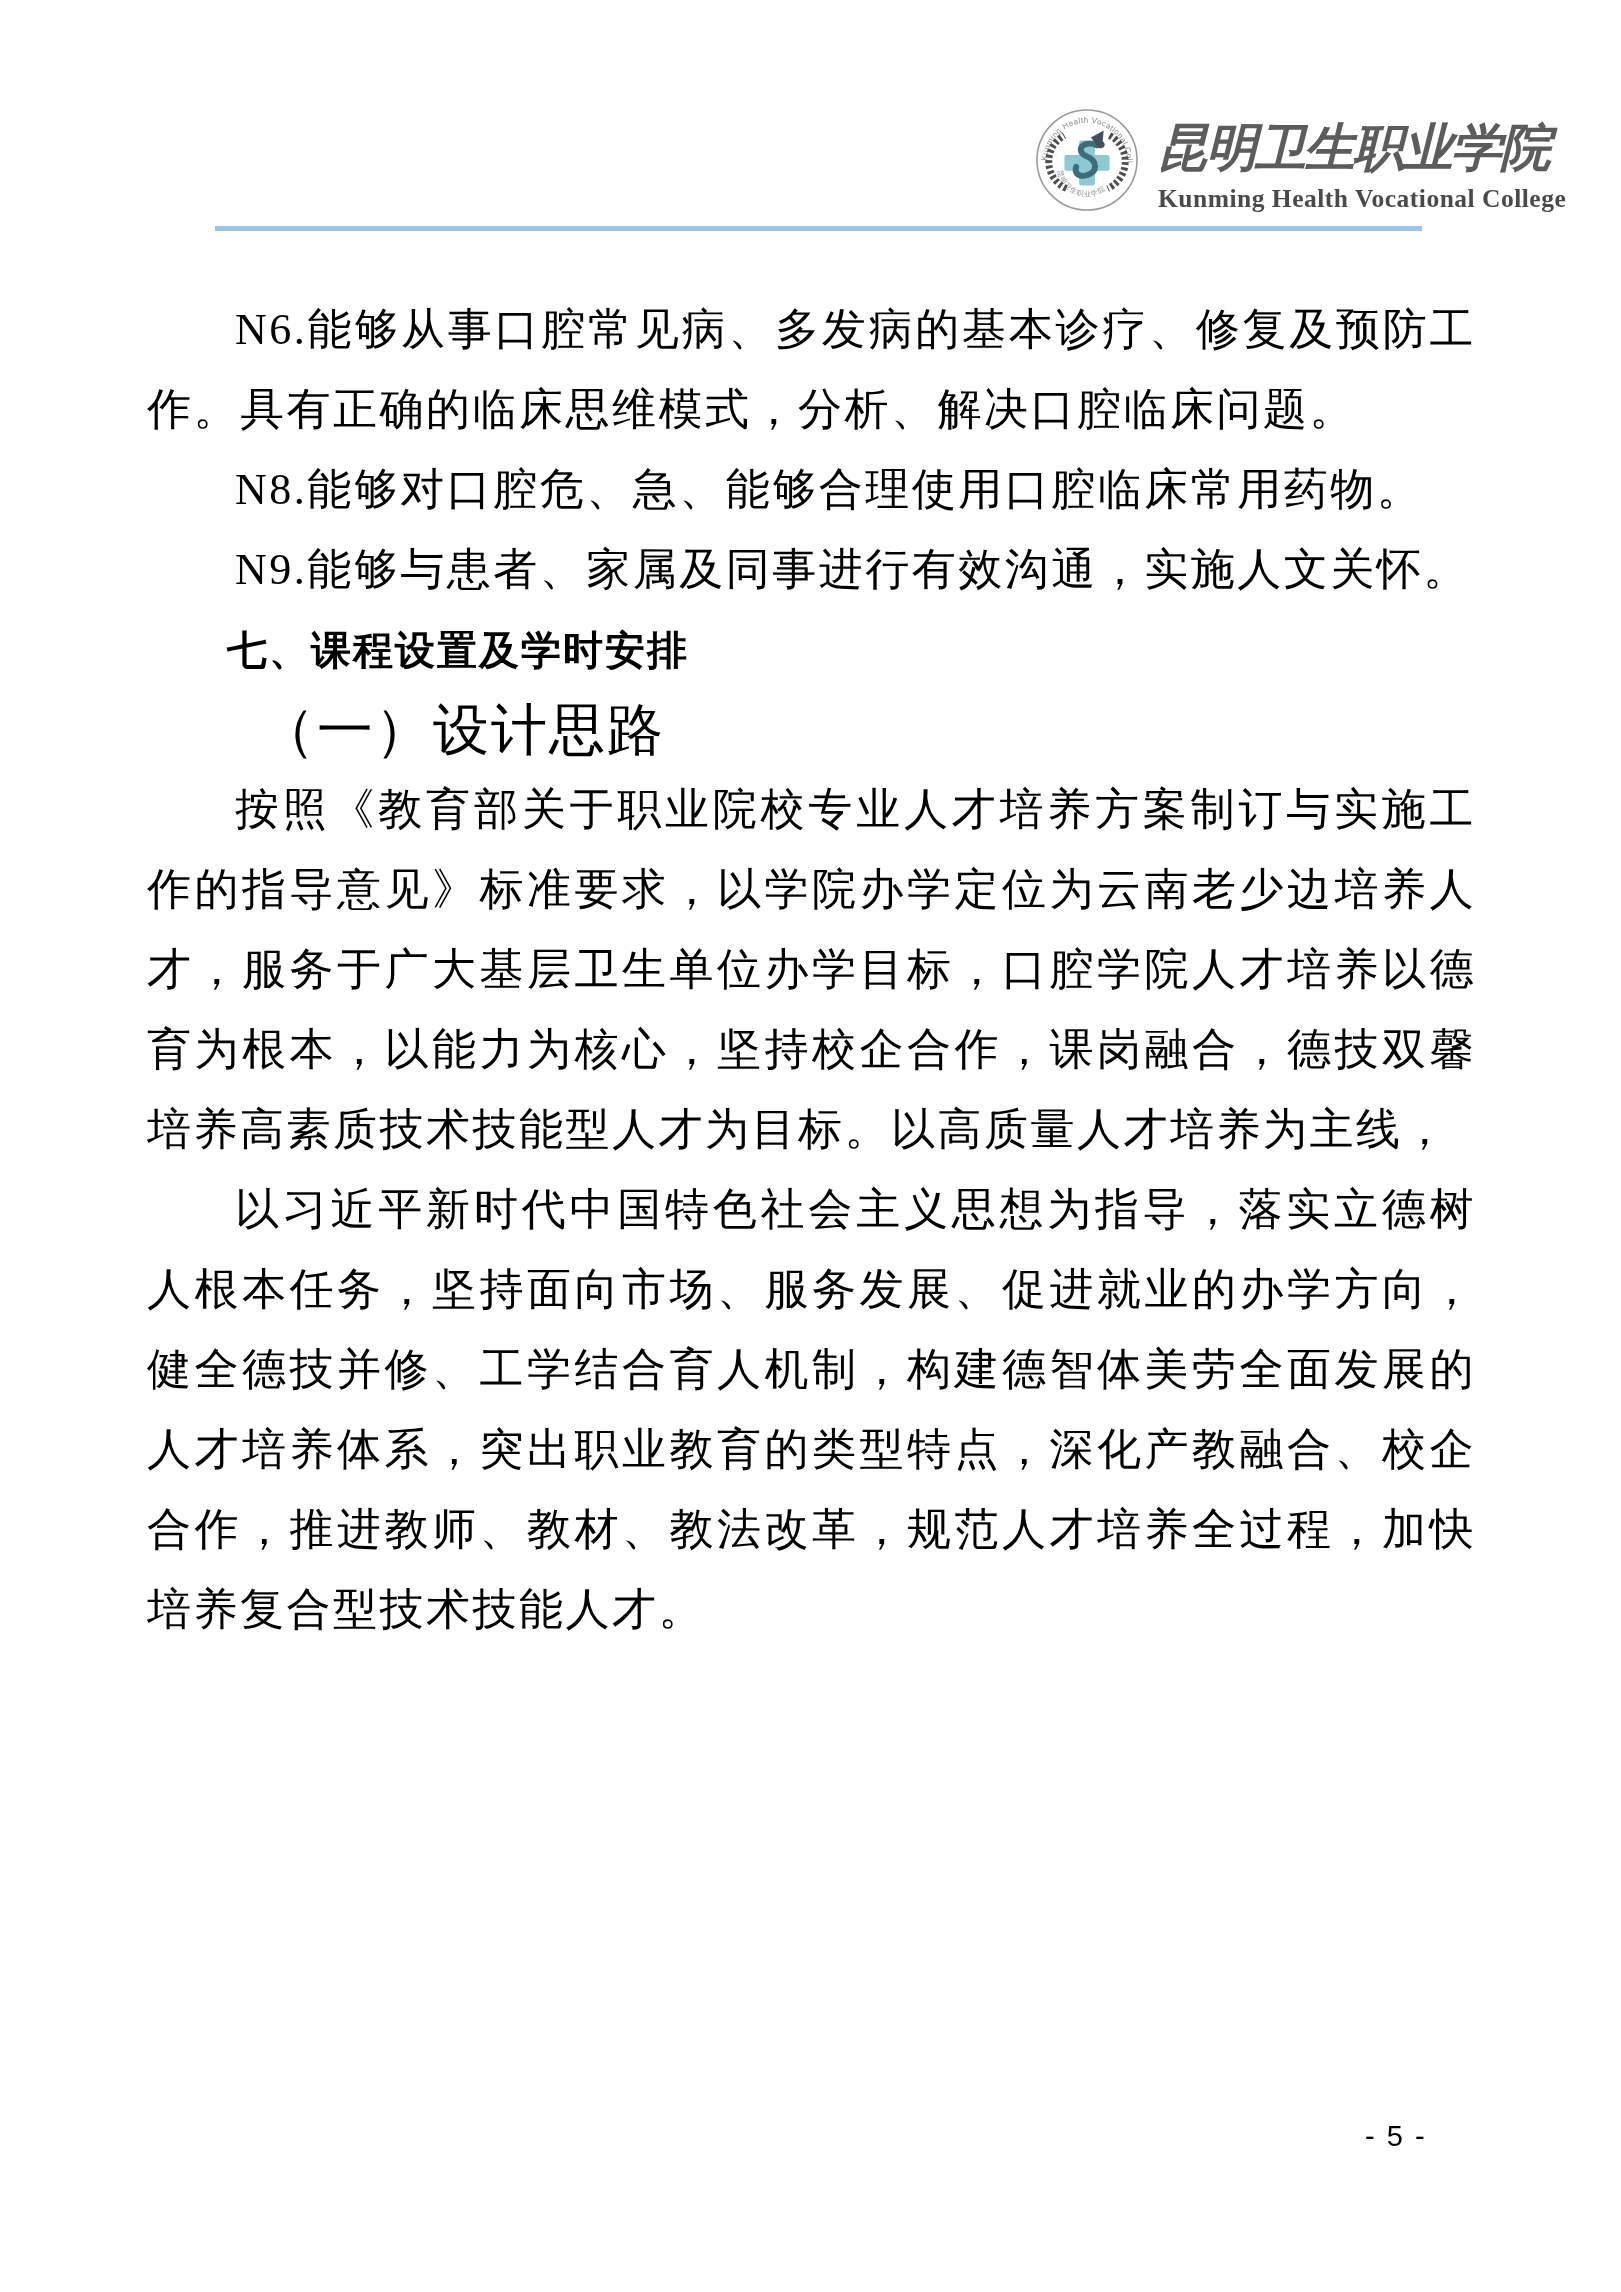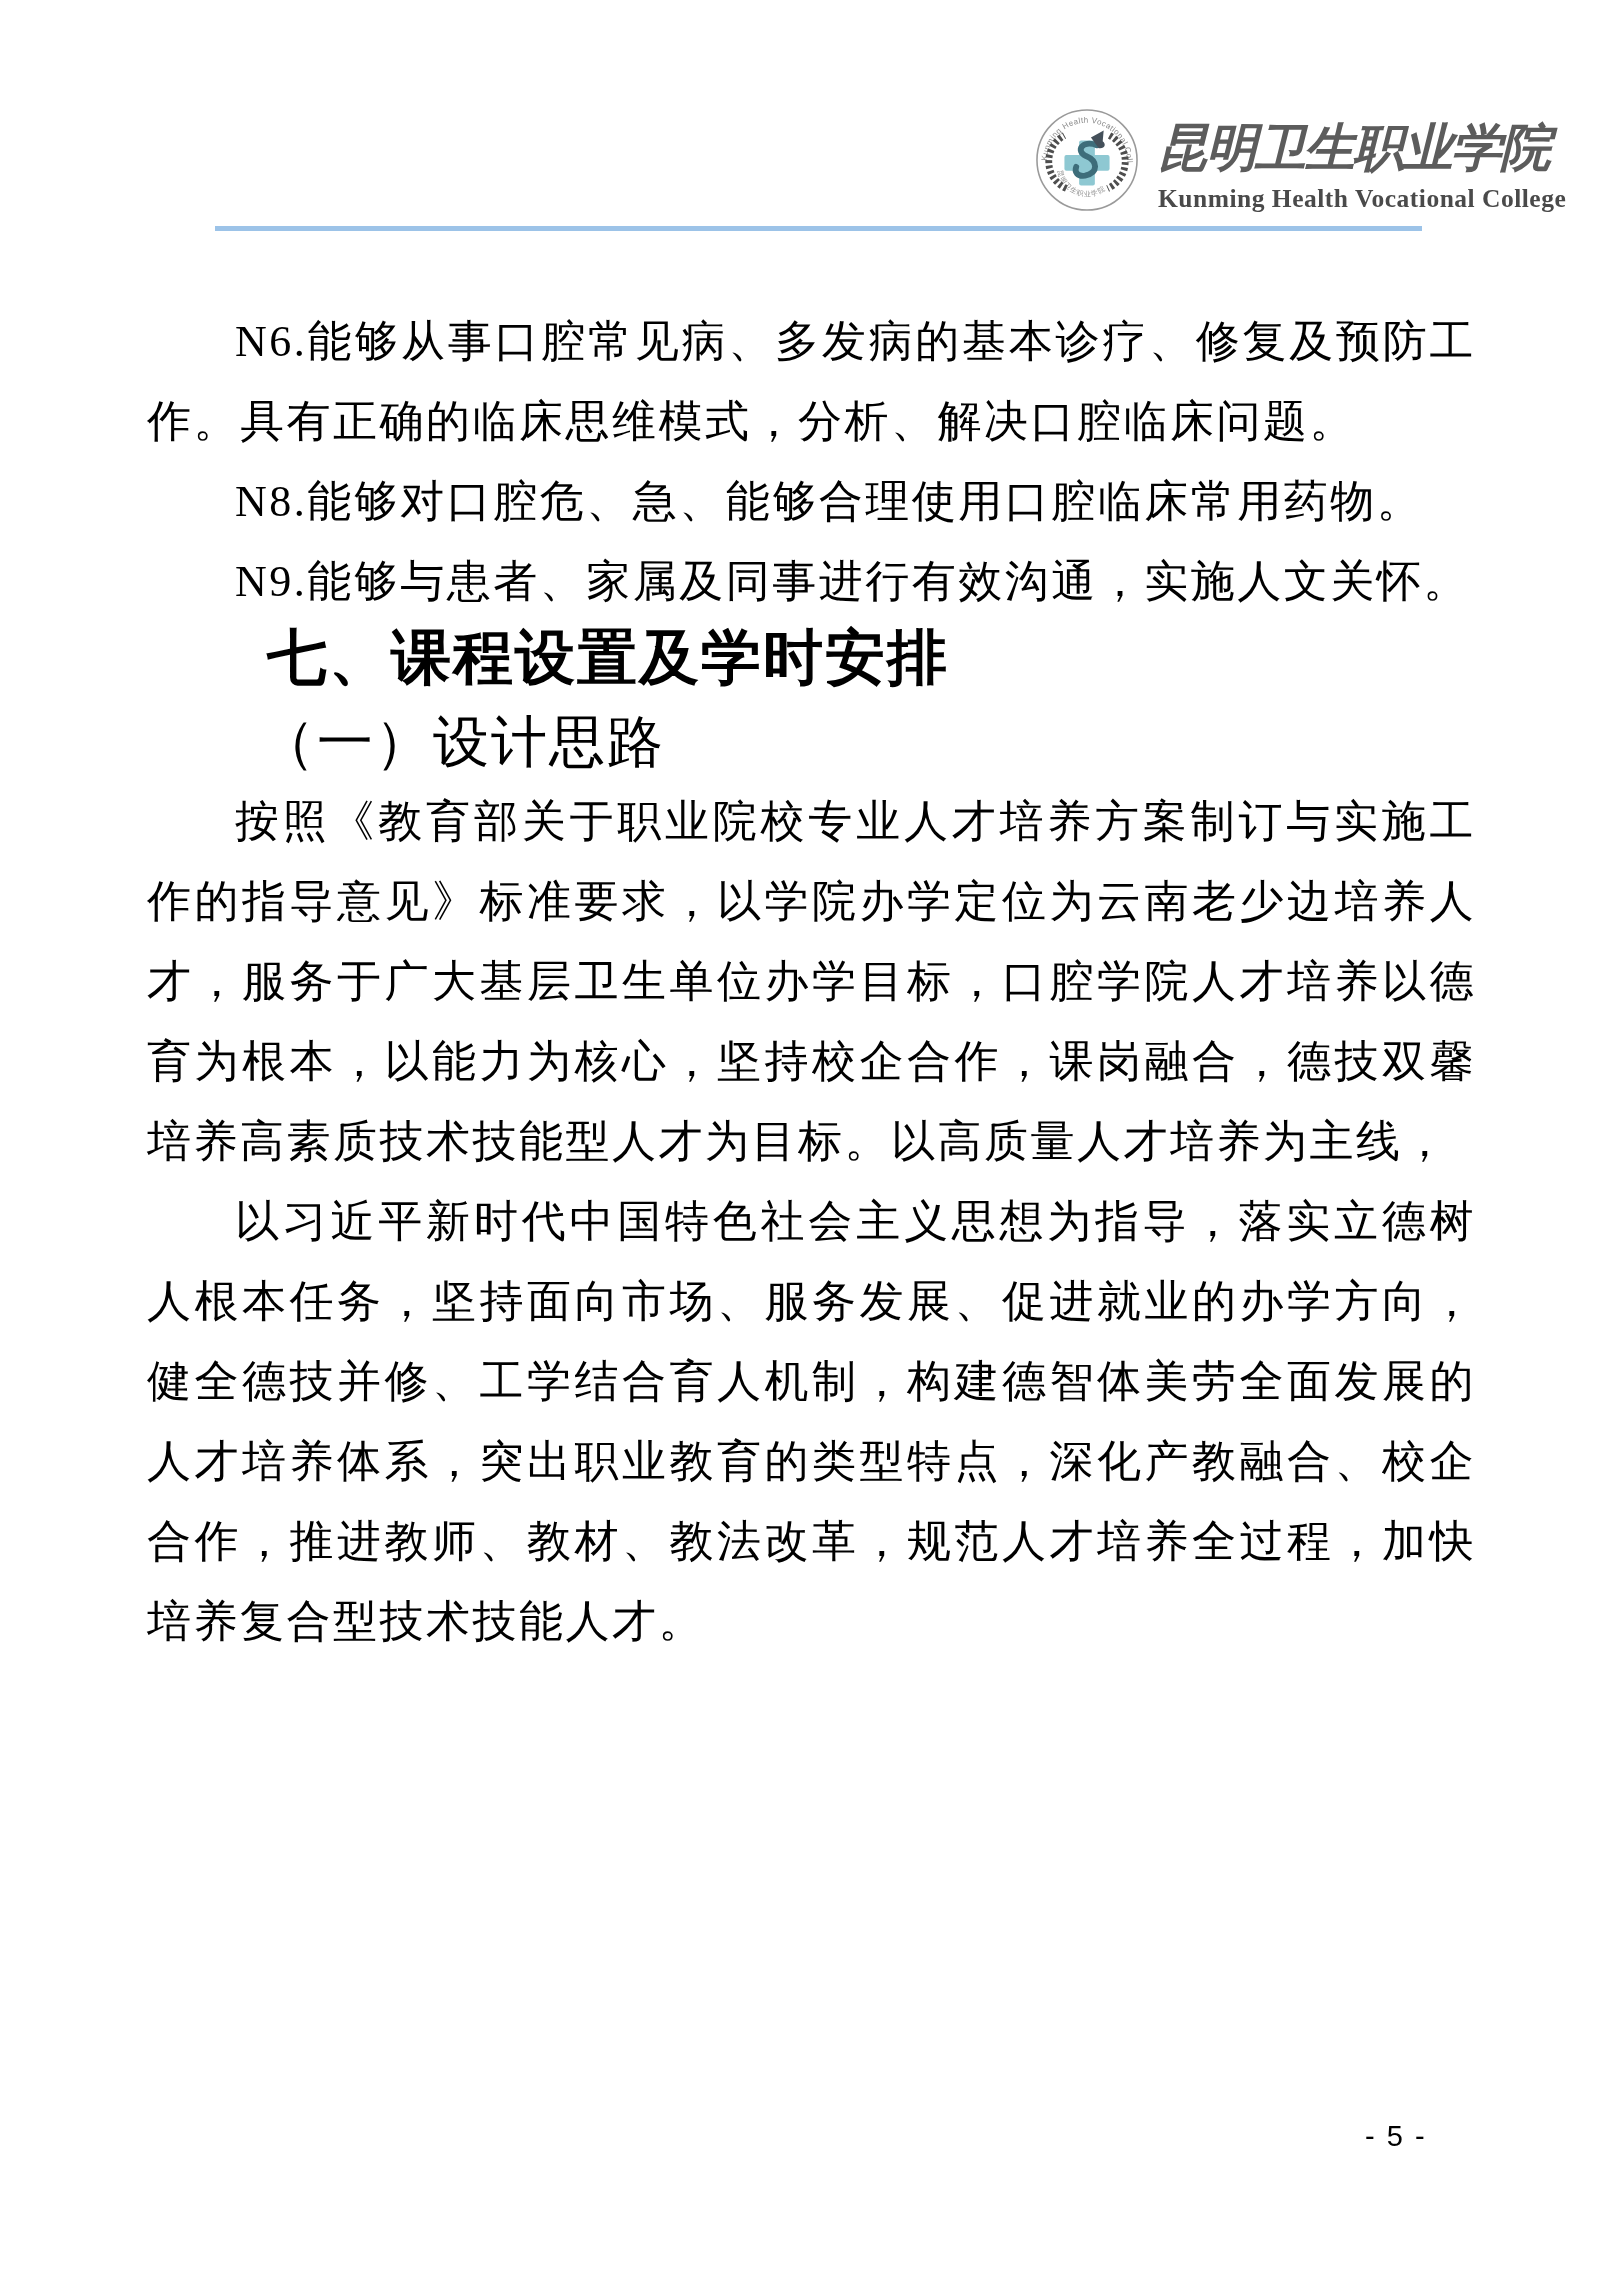--- a/index.html
+++ b/index.html
@@ -33,35 +33,35 @@
     letter-spacing: 0.5px; color: #4a4a4a;
     white-space: nowrap;
   }
   .rule {
     position: absolute; left: 215px; top: 226px;
     width: 1207px; height: 4.9px;
     background: #9cc3e8;
   }
   
   main.doc-body {
-    position: absolute; left: 147px; top: 302px;
+    position: absolute; left: 147px; top: 290px;
     width: 1329px;
     font-size: 44px; line-height: 80px;
     letter-spacing: 2.5px;
     color: #000000;
     text-align: justify;
   }
   main.doc-body p {
     margin: 0;
     text-indent: 2em;
   }
   p.heading {
-    font-family: Liberation Mono, monospace;
+    font-family: Liberation Sans, sans-serif;
     font-weight: bold;
-    font-size: 60px;
+    font-size: 40px;
     text-indent: 1.85em;
     letter-spacing: 2px;
   }
   p.subheading {
     font-size: 56px;
     letter-spacing: 2px;
   }
   
   .pagenum {
     position: absolute; left: 1365px; top: 2120px;

